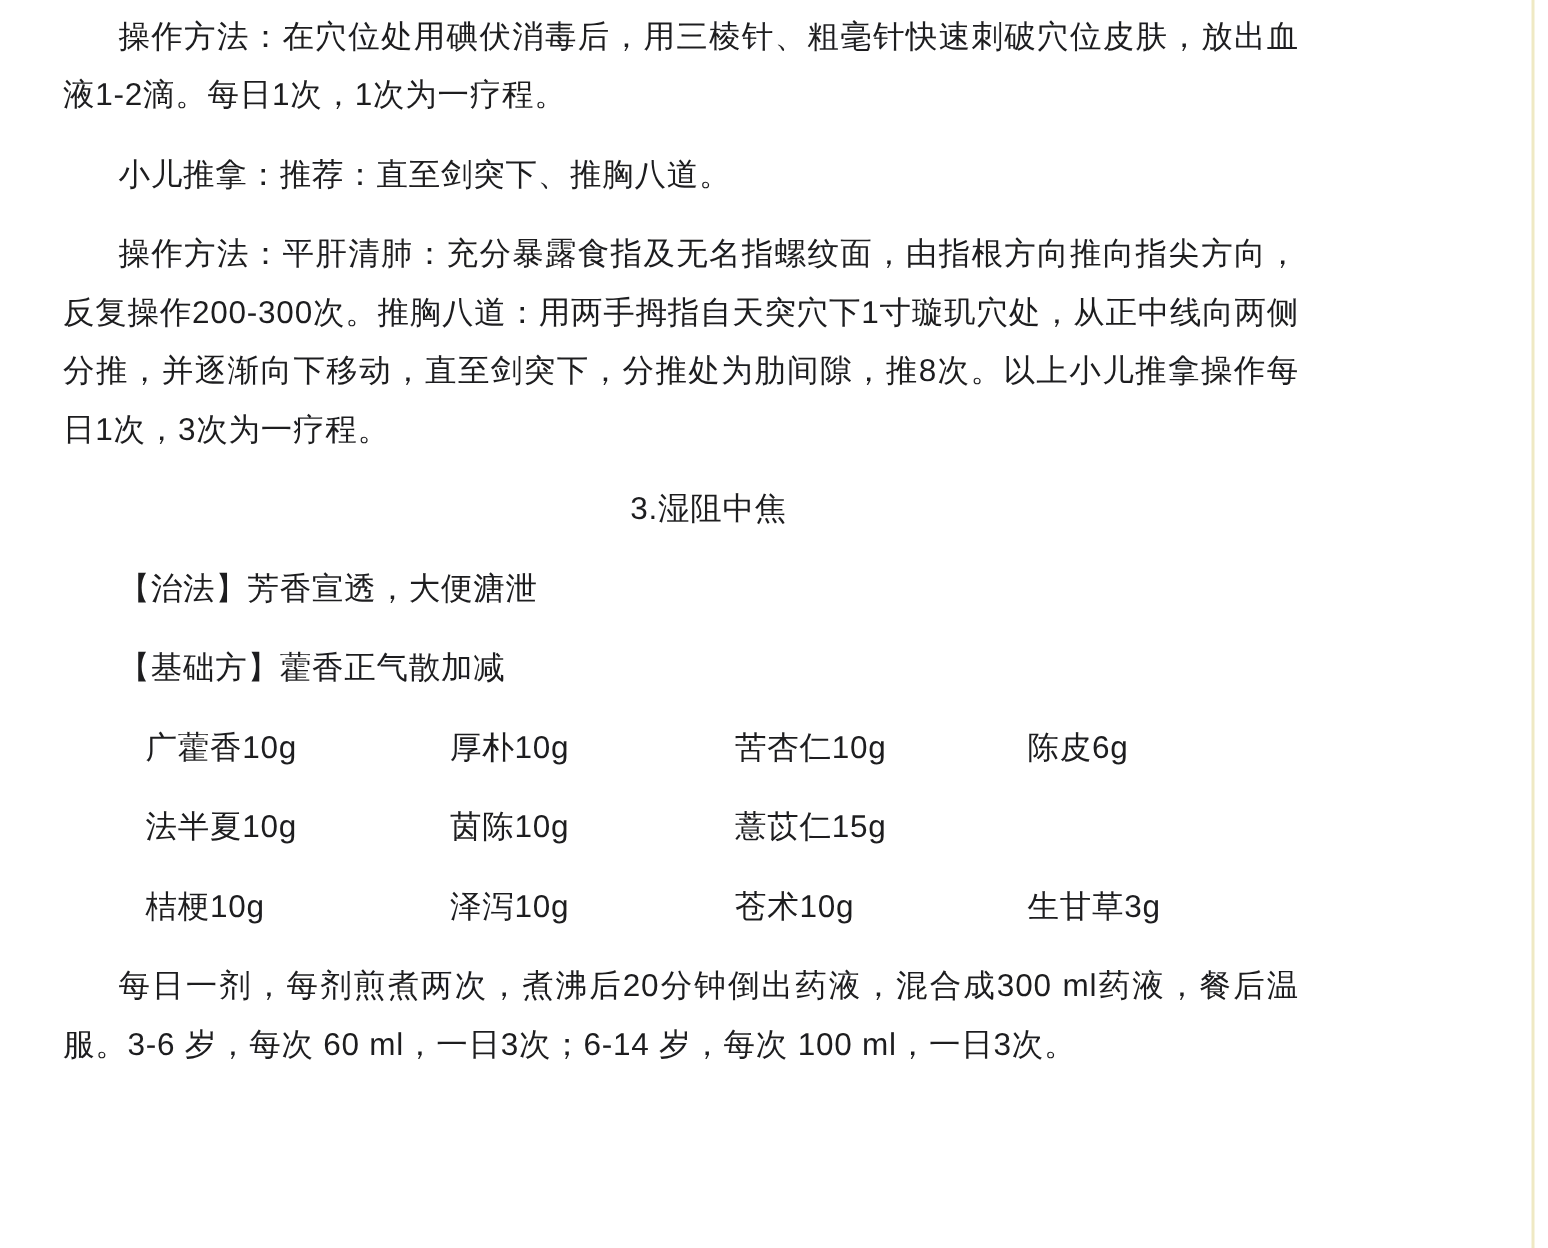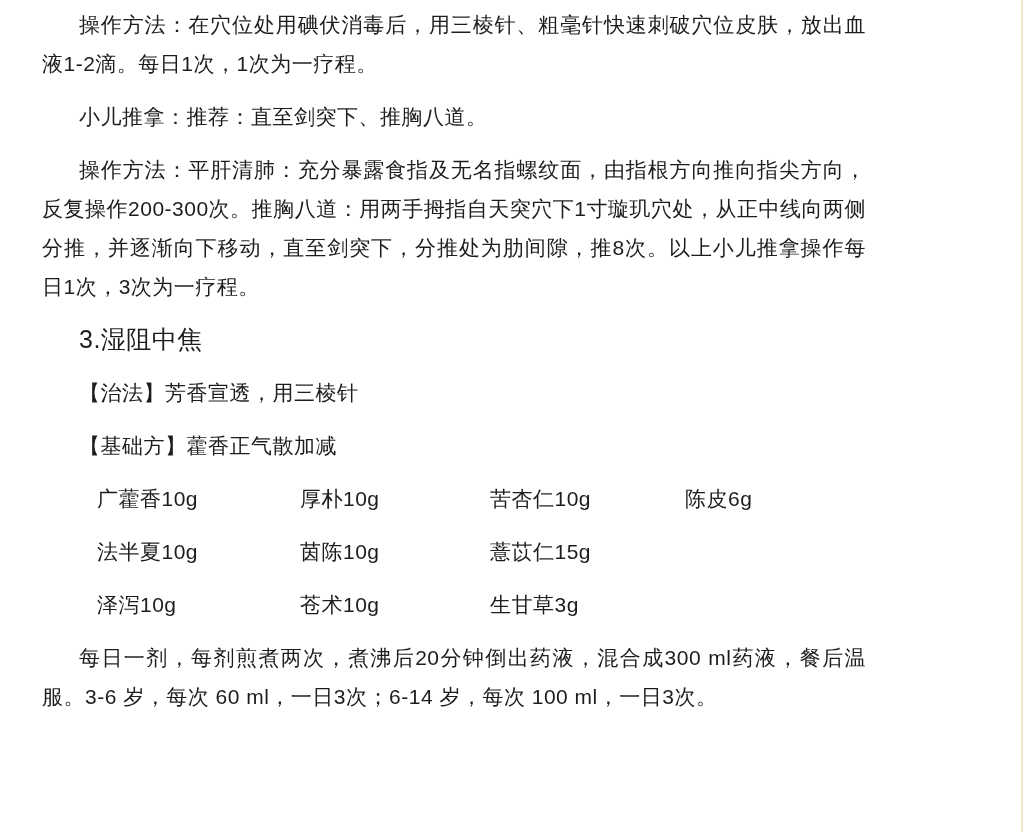--- a/index.html
+++ b/index.html
@@ -28,25 +28,26 @@
   .para {
     font-size: 21px;
     line-height: 39px;
     margin: 14px 0;
     text-indent: 37px;
     text-align: justify;
     letter-spacing: 0.5px;
   }
   .para.first { margin-top: 0; }
   .heading {
-    font-size: 25px;
+    font-size: 21px;
     line-height: 39px;
     margin: 14px 0;
     text-indent: 37px;
     letter-spacing: 0.5px;
+    text-align: center;
   }
   .herb-row {
     display: grid;
     grid-template-columns: 203px 190px 195px 1fr;
     margin: 14px 0 14px 55px;
     font-size: 21px;
     line-height: 39px;
     letter-spacing: 0.5px;
   }
   .herb-cell { white-space: nowrap; }
@@ -66,38 +67,39 @@
 
   <p class="para first">操作方法：在穴位处用碘伏消毒后，用三棱针、粗毫针快速刺破穴位皮肤，放出血液1-2滴。每日1次，1次为一疗程。</p>
 
   <p class="para">小儿推拿：推荐：直至剑突下、推胸八道。</p>
 
   <p class="para">操作方法：平肝清肺：充分暴露食指及无名指螺纹面，由指根方向推向指尖方向，反复操作200-300次。推胸八道：用两手拇指自天突穴下1寸璇玑穴处，从正中线向两侧分推，并逐渐向下移动，直至剑突下，分推处为肋间隙，推8次。以上小儿推拿操作每日1次，3次为一疗程。</p>
 
   <p class="heading">3.湿阻中焦</p>
 
 
-  <p class="para">【治法】芳香宣透，用三棱针</p>
+  <p class="para">【治法】芳香宣透，大便溏泄</p>
 
   <p class="para">【基础方】藿香正气散加减</p>
 
   <div class="herb-row">
     <span class="herb-cell">广藿香10g</span>
     <span class="herb-cell">厚朴10g</span>
     <span class="herb-cell">苦杏仁10g</span>
     <span class="herb-cell">陈皮6g</span>
   </div>
 
   <div class="herb-row">
     <span class="herb-cell">法半夏10g</span>
     <span class="herb-cell">茵陈10g</span>
     <span class="herb-cell">薏苡仁15g</span>
   </div>
 
   <div class="herb-row">
+    <span class="herb-cell">桔梗10g</span>
     <span class="herb-cell">泽泻10g</span>
     <span class="herb-cell">苍术10g</span>
     <span class="herb-cell">生甘草3g</span>
   </div>
 
   <p class="para">每日一剂，每剂煎煮两次，煮沸后20分钟倒出药液，混合成300 ml药液，餐后温服。3-6 岁，每次 60 ml，一日3次；6-14 岁，每次 100 ml，一日3次。</p>
 
   <div class="page-edge-line"></div>
 
 </div>

